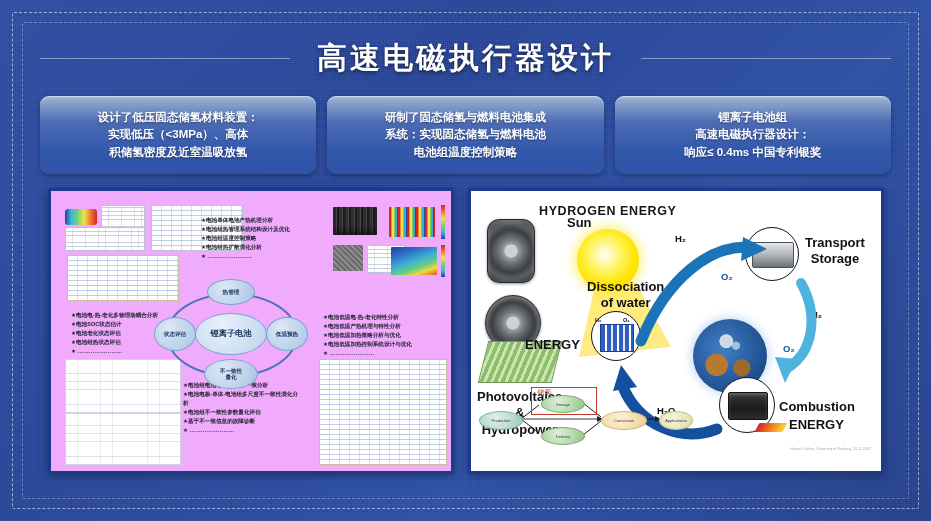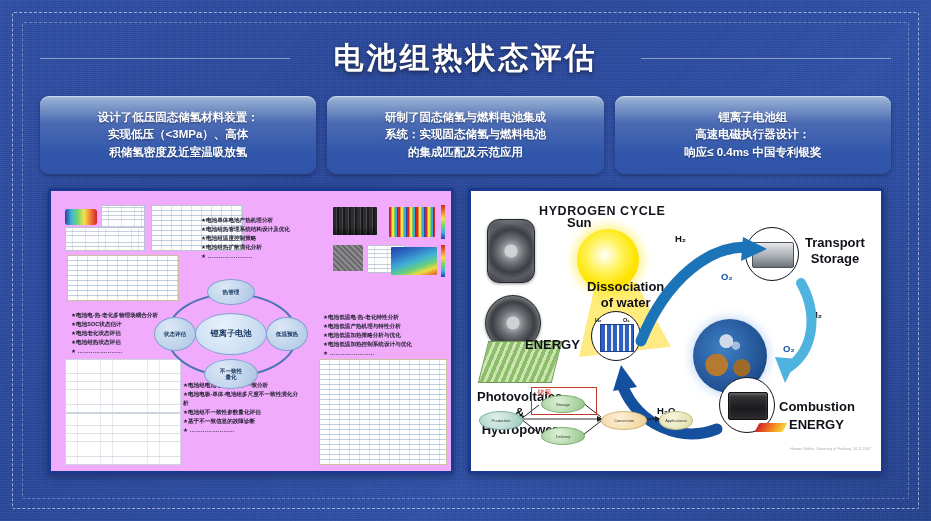--- a/index.html
+++ b/index.html
@@ -256,33 +256,33 @@
 <body>
 
 <div class="slide">
 
   <div class="frame-outer"></div>
   <div class="frame-inner"></div>
 
   <div class="title-rule left"></div>
   <div class="title-rule right"></div>
   <div class="title-wrap">
-    <div class="title">电池组热状态评估</div>
+    <div class="title">高速电磁执行器设计</div>
   </div>
 
   <div class="boxes">
     <div class="box">
       <div class="box-text">设计了低压固态储氢材料装置：
 实现低压（&lt;3MPa）、高体
 积储氢密度及近室温吸放氢</div>
     </div>
     <div class="box">
       <div class="box-text">研制了固态储氢与燃料电池集成
 系统：实现固态储氢与燃料电池
-的集成匹配及示范应用</div>
+电池组温度控制策略</div>
     </div>
     <div class="box">
       <div class="box-text">锂离子电池组
 高速电磁执行器设计：
 响应≤ 0.4ms 中国专利银奖</div>
     </div>
   </div>
 
   <div class="panels">
 
@@ -348,21 +348,21 @@
           <div class="node node-leftn">状态评估</div>
           <div class="node node-rightn">低温预热</div>
         </div>
 
       </div>
     </div>
 
     <div class="panel right">
       <div class="rp">
 
-        <div class="rp-title">HYDROGEN CYCLE</div>
+        <div class="rp-title">HYDROGEN ENERGY</div>
 
         <div class="motor motor1"></div>
         <div class="motor motor2"></div>
 
         <div class="sun-beam"></div>
         <div class="sun"></div>
         <div class="lbl" style="left:96px;top:24px;">Sun</div>
 
         <div class="solar"></div>
         <div class="lbl ctr" style="left:6px;top:198px;white-space:pre-line;">Photovoltaics

